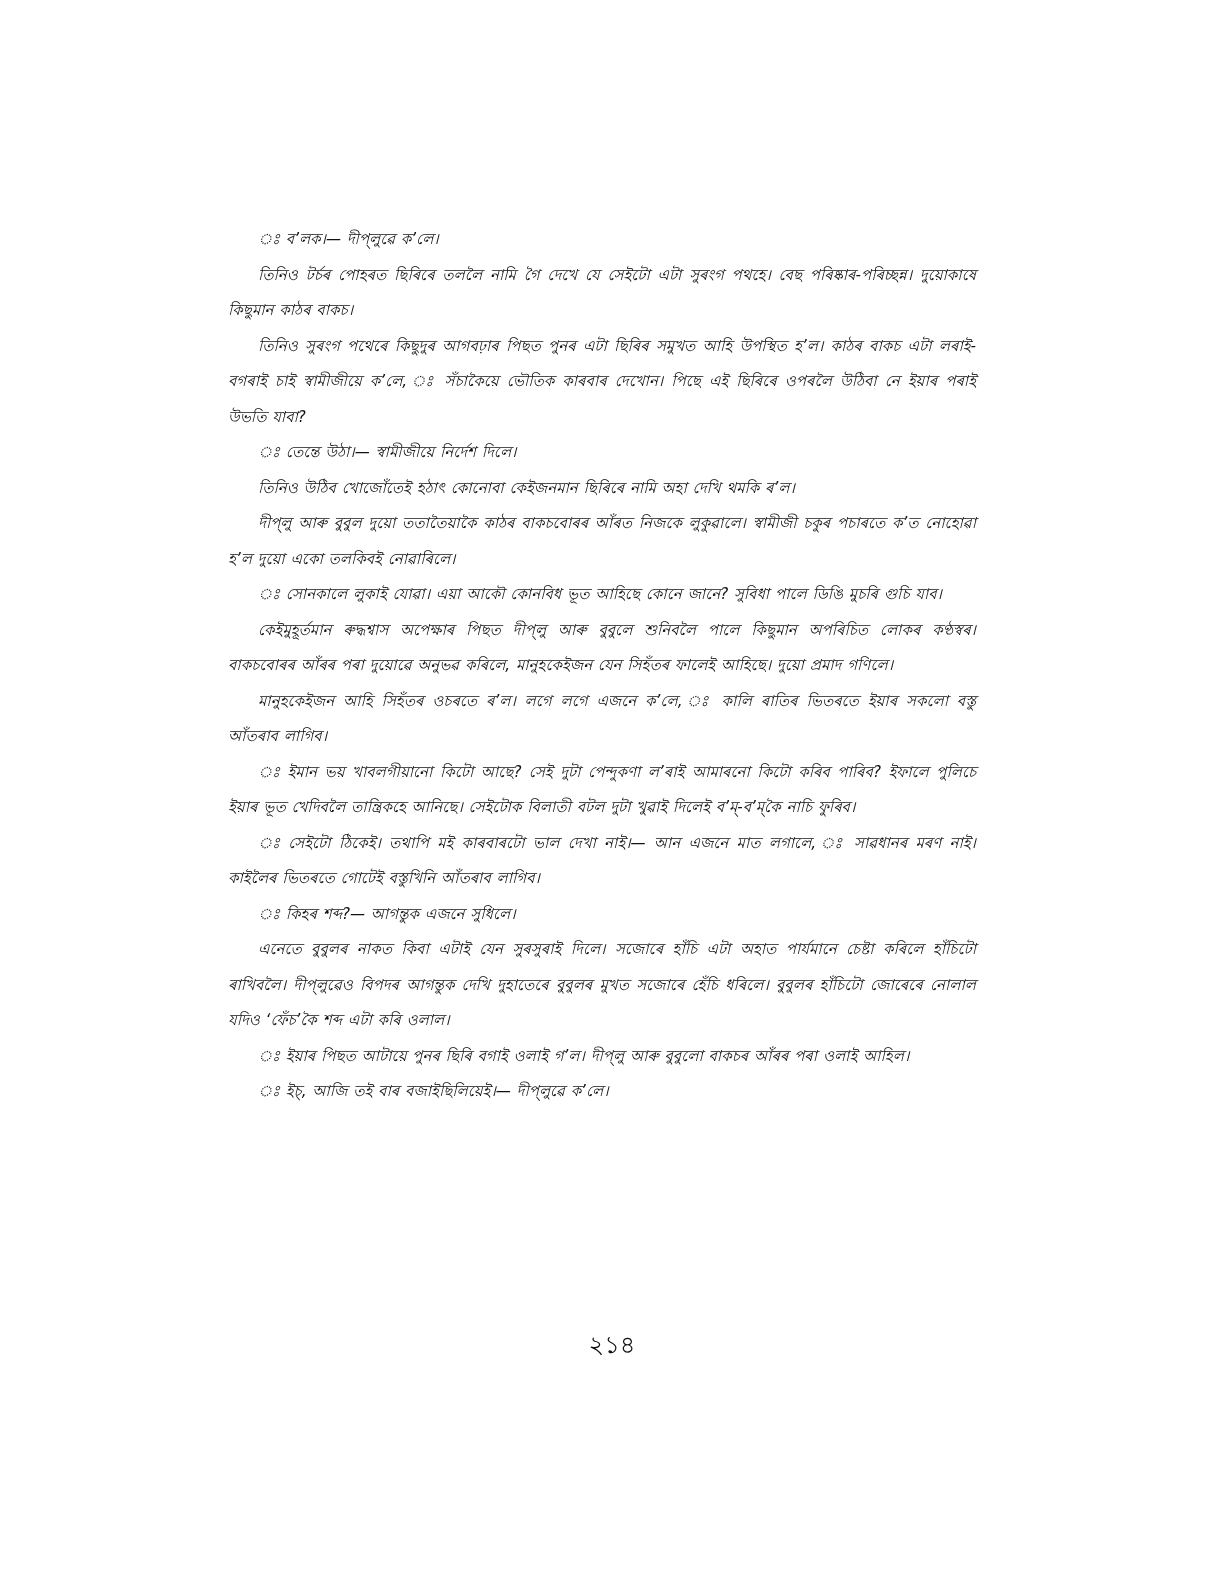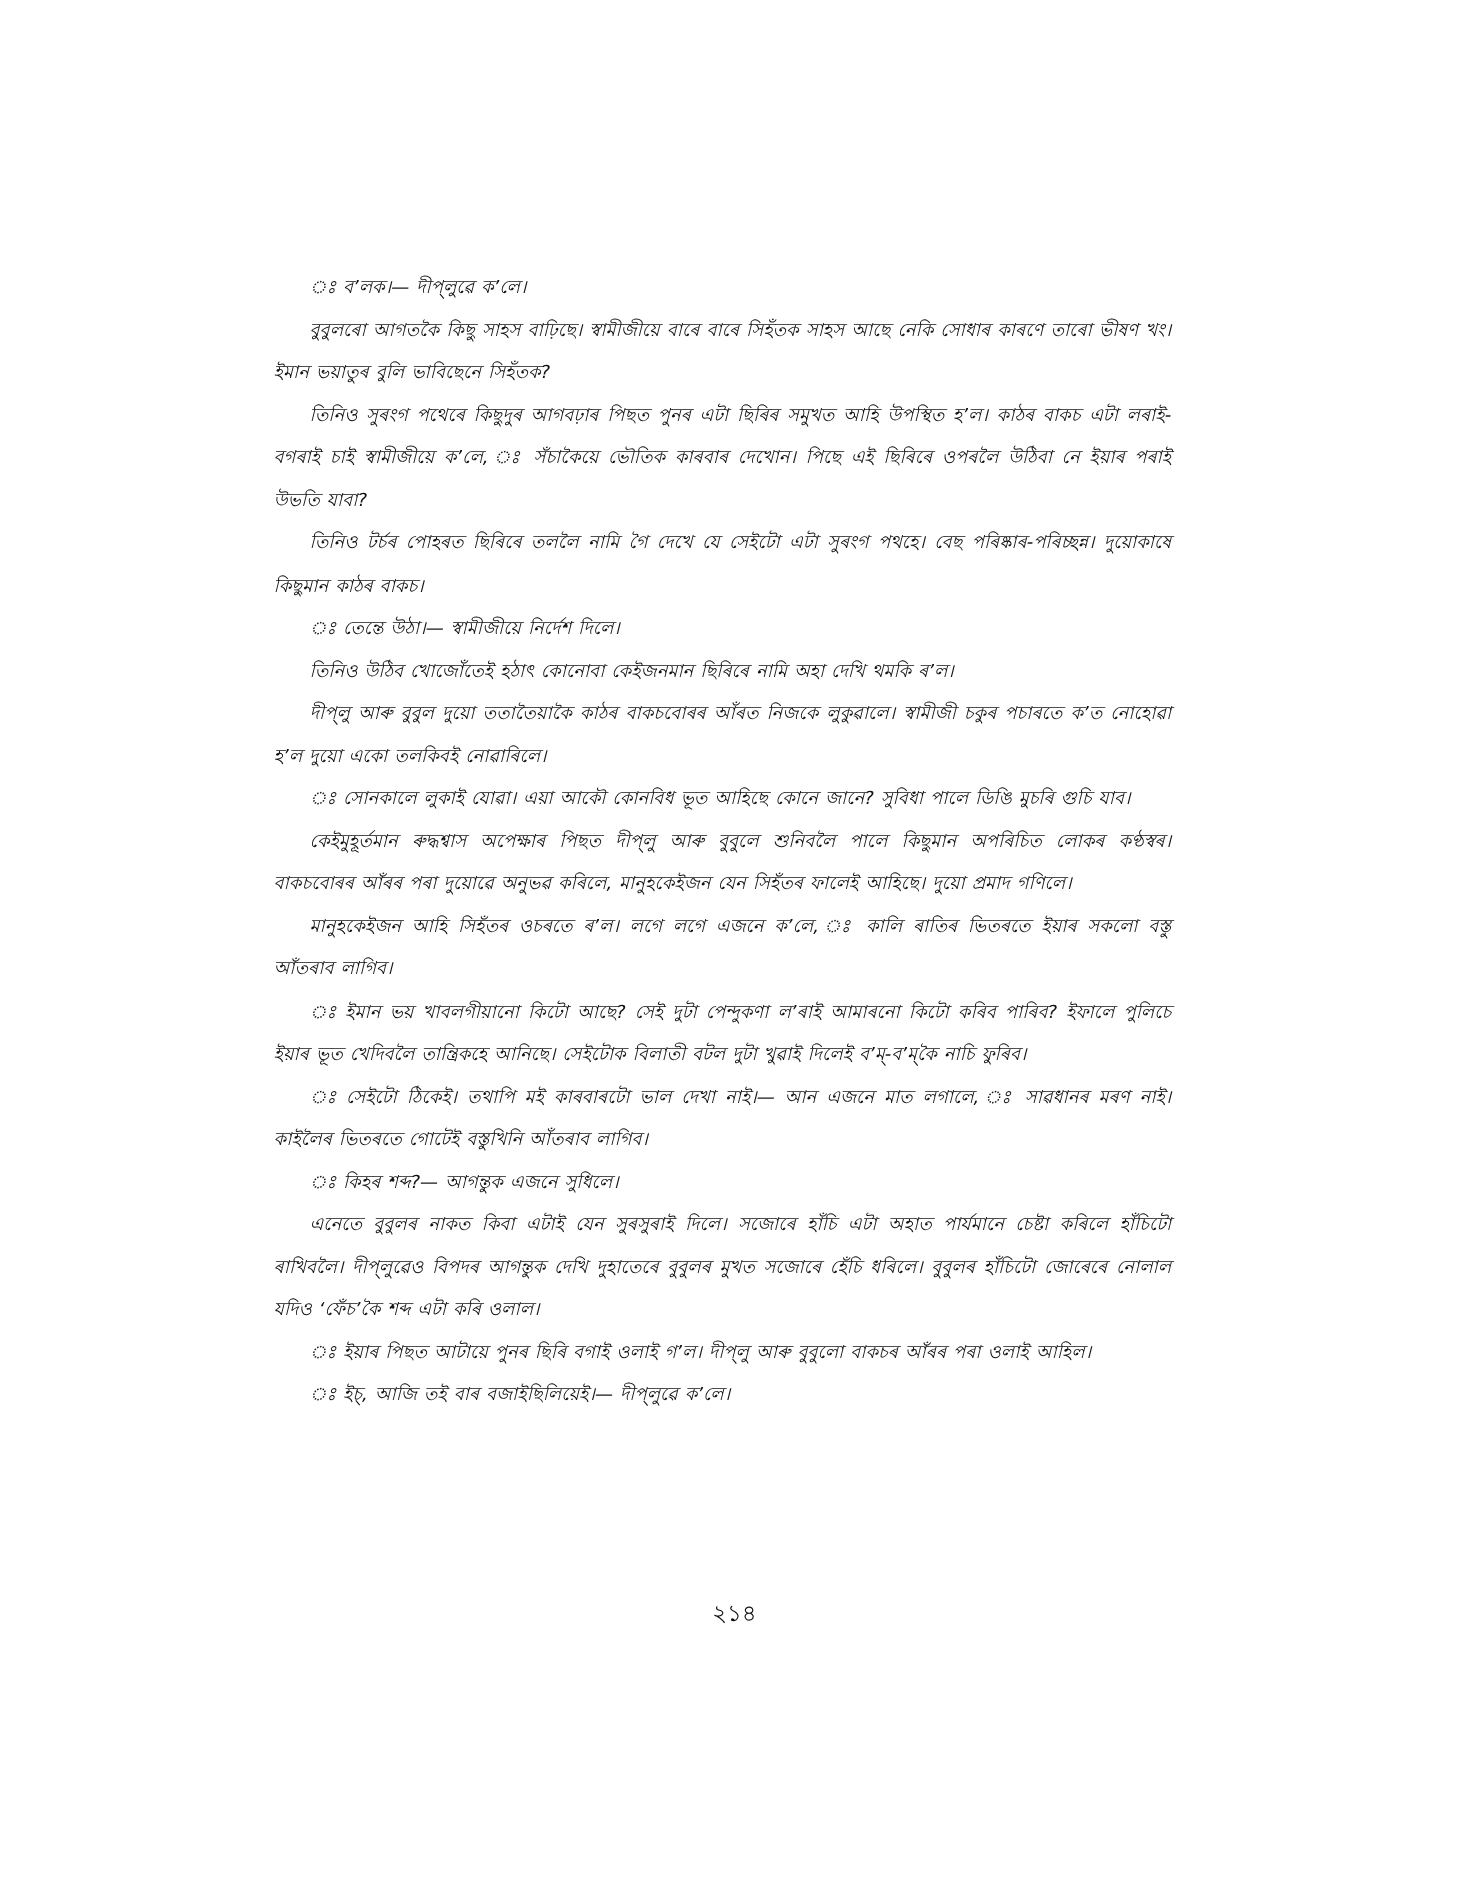--- a/index.html
+++ b/index.html
@@ -29,32 +29,31 @@
       text-indent: 30px;
       word-spacing: 1px;
       font-style: italic;
     }
     .page-number {
       position: absolute;
       left: 0;
       width: 1224px;
       top: 1330px;
       text-align: center;
-      font-size: 19px;
+      font-size: 24px;
       line-height: 30px;
     }
   </style>
 </head>
 <body>
 
 <div class="page">
   <p class="para">ঃ ব’লক।— দীপ্‌লুৱে ক’লে।</p>
-  <p class="para">বুবুলৰো আগতকৈ কিছু সাহস বাঢ়িছে। স্বামীজীয়ে বাৰে বাৰে সিহঁতক সাহস আছে নেকি সোধাৰ কাৰণে তাৰো ভীষণ খং। ইমান ভয়াতুৰ বুলি ভাবিছেনে সিহঁতক?</p>
+  <p class="para">তিনিও টৰ্চৰ পোহৰত ছিৰিৰে তললৈ নামি গৈ দেখে যে সেইটো এটা সুৰংগ পথহে। বেছ পৰিষ্কাৰ-পৰিচ্ছন্ন। দুয়োকাষে কিছুমান কাঠৰ বাকচ।</p>
   <p class="para">তিনিও সুৰংগ পথেৰে কিছুদুৰ আগবঢ়াৰ পিছত পুনৰ এটা ছিৰিৰ সমুখত আহি উপস্থিত হ’ল। কাঠৰ বাকচ এটা লৰাই-বগৰাই চাই স্বামীজীয়ে ক’লে, ঃ সঁচাকৈয়ে ভৌতিক কাৰবাৰ দেখোন। পিছে এই ছিৰিৰে ওপৰলৈ উঠিবা নে ইয়াৰ পৰাই উভতি যাবা?</p>
-  <p class="para">তিনিও টৰ্চৰ পোহৰত ছিৰিৰে তললৈ নামি গৈ দেখে যে সেইটো এটা সুৰংগ পথহে। বেছ পৰিষ্কাৰ-পৰিচ্ছন্ন। দুয়োকাষে কিছুমান কাঠৰ বাকচ।</p>
   <p class="para">ঃ তেন্তে উঠা।— স্বামীজীয়ে নিৰ্দেশ দিলে।</p>
   <p class="para">তিনিও উঠিব খোজোঁতেই হঠাৎ কোনোবা কেইজনমান ছিৰিৰে নামি অহা দেখি থমকি ৰ’ল।</p>
   <p class="para">দীপ্‌লু আৰু বুবুল দুয়ো ততাতৈয়াকৈ কাঠৰ বাকচবোৰৰ আঁৰত নিজকে লুকুৱালে। স্বামীজী চকুৰ পচাৰতে ক’ত নোহোৱা হ’ল দুয়ো একো তলকিবই নোৱাৰিলে।</p>
   <p class="para">ঃ সোনকালে লুকাই যোৱা। এয়া আকৌ কোনবিধ ভূত আহিছে কোনে জানে? সুবিধা পালে ডিঙি মুচৰি গুচি যাব।</p>
   <p class="para">কেইমুহূৰ্তমান ৰুদ্ধশ্বাস অপেক্ষাৰ পিছত দীপ্‌লু আৰু বুবুলে শুনিবলৈ পালে কিছুমান অপৰিচিত লোকৰ কণ্ঠস্বৰ। বাকচবোৰৰ আঁৰৰ পৰা দুয়োৱে অনুভৱ কৰিলে, মানুহকেইজন যেন সিহঁতৰ ফালেই আহিছে। দুয়ো প্ৰমাদ গণিলে।</p>
   <p class="para">মানুহকেইজন আহি সিহঁতৰ ওচৰতে ৰ’ল। লগে লগে এজনে ক’লে, ঃ কালি ৰাতিৰ ভিতৰতে ইয়াৰ সকলো বস্তু আঁতৰাব লাগিব।</p>
   <p class="para">ঃ ইমান ভয় খাবলগীয়ানো কিটো আছে? সেই দুটা পেন্দুকণা ল’ৰাই আমাৰনো কিটো কৰিব পাৰিব? ইফালে পুলিচে ইয়াৰ ভূত খেদিবলৈ তান্ত্ৰিকহে আনিছে। সেইটোক বিলাতী বটল দুটা খুৱাই দিলেই ব’ম্‌-ব’ম্‌কৈ নাচি ফুৰিব।</p>
   <p class="para">ঃ সেইটো ঠিকেই। তথাপি মই কাৰবাৰটো ভাল দেখা নাই।— আন এজনে মাত লগালে, ঃ সাৱধানৰ মৰণ নাই। কাইলৈৰ ভিতৰতে গোটেই বস্তুখিনি আঁতৰাব লাগিব।</p>
   <p class="para">ঃ কিহৰ শব্দ?— আগন্তুক এজনে সুধিলে।</p>
   <p class="para">এনেতে বুবুলৰ নাকত কিবা এটাই যেন সুৰসুৰাই দিলে। সজোৰে হাঁচি এটা অহাত পাৰ্যমানে চেষ্টা কৰিলে হাঁচিটো ৰাখিবলৈ। দীপ্‌লুৱেও বিপদৰ আগন্তুক দেখি দুহাতেৰে বুবুলৰ মুখত সজোৰে হেঁচি ধৰিলে। বুবুলৰ হাঁচিটো জোৰেৰে নোলাল যদিও ‘ফেঁচ’কৈ শব্দ এটা কৰি ওলাল।</p>

